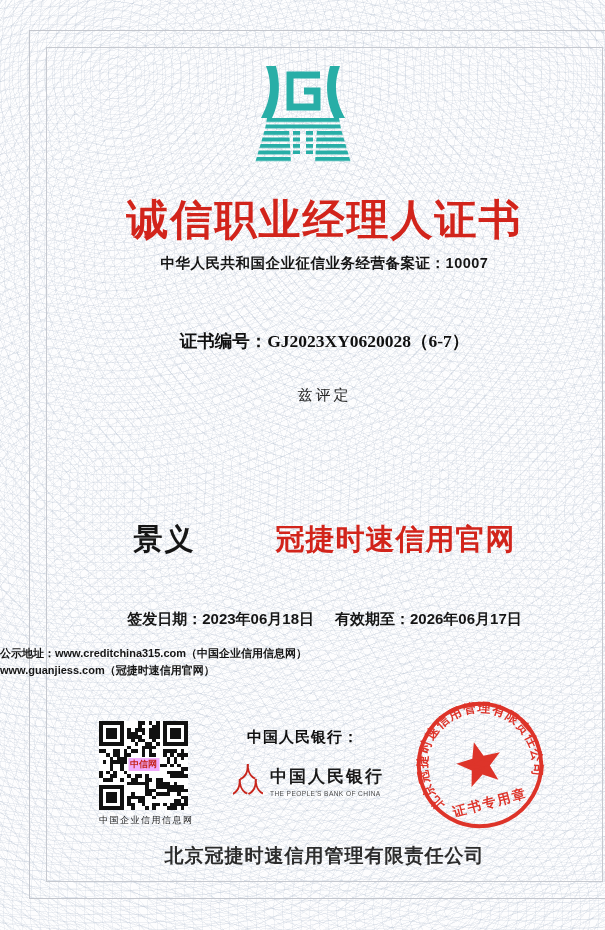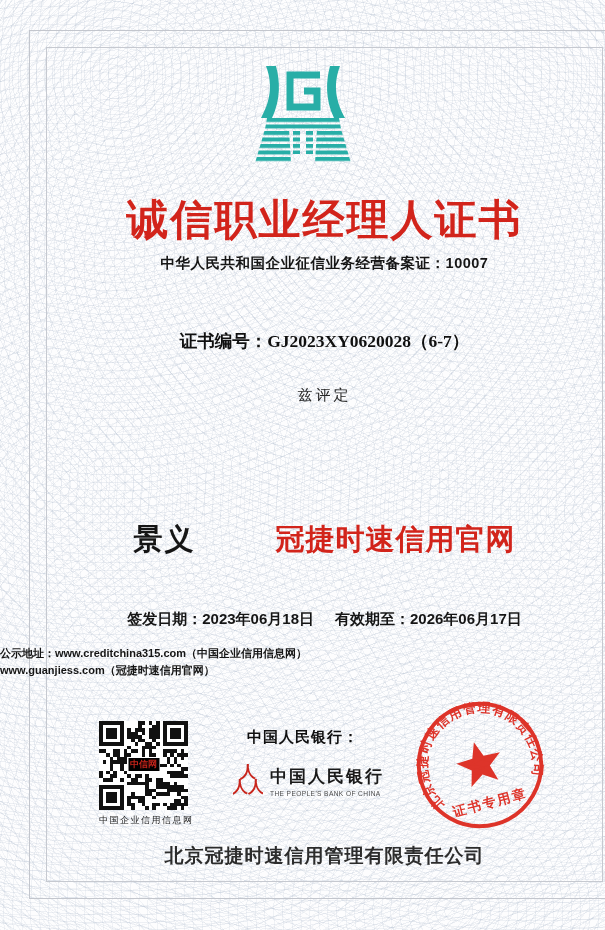--- a/index.html
+++ b/index.html
@@ -48,21 +48,21 @@
   .awardee .name{color:var(--ink);letter-spacing:2px;}
   .awardee .atitle{color:var(--red);letter-spacing:1px;}
   .dates{position:absolute;left:0;right:0;top:610px;display:flex;justify-content:center;
     gap:21px;font-size:15px;font-weight:700;color:var(--ink);}
   .publicity{position:absolute;left:0;right:0;top:645px;text-align:left;
     font-size:11px;font-weight:700;color:var(--ink);line-height:17px;}
 
   .qr-block{position:absolute;left:99px;top:721px;width:89px;text-align:center;}
   .qr-svg{display:block;width:89px;height:89px;background:#fff;}
   .qr-center-label{position:absolute;left:50%;top:37px;transform:translateX(-50%);
-    background:#000000;padding:0 2px;color:#c4231a;font-size:9px;font-weight:700;
+    background:#f0abfc;padding:0 2px;color:#c4231a;font-size:9px;font-weight:700;
     font-family:"Liberation Serif","DejaVu Serif",serif;white-space:nowrap;}
   .qr-caption{margin-top:4px;font-size:9px;letter-spacing:1.5px;color:#222;white-space:nowrap;}
 
   .reg-label{position:absolute;left:247px;top:728px;font-size:15px;font-weight:700;
     color:#101010;letter-spacing:1px;}
   .pboc{position:absolute;left:233px;top:762px;display:flex;align-items:center;gap:7px;}
   .pboc-emblem{width:30px;height:37px;flex:0 0 auto;}
   .pboc-cn{font-family:"Liberation Serif","DejaVu Serif",serif;font-size:17px;font-weight:700;
     color:#1a1a1a;letter-spacing:2px;white-space:nowrap;}
   .pboc-en{font-size:6.6px;color:#4a4a4a;letter-spacing:.4px;margin-top:2px;white-space:nowrap;}

